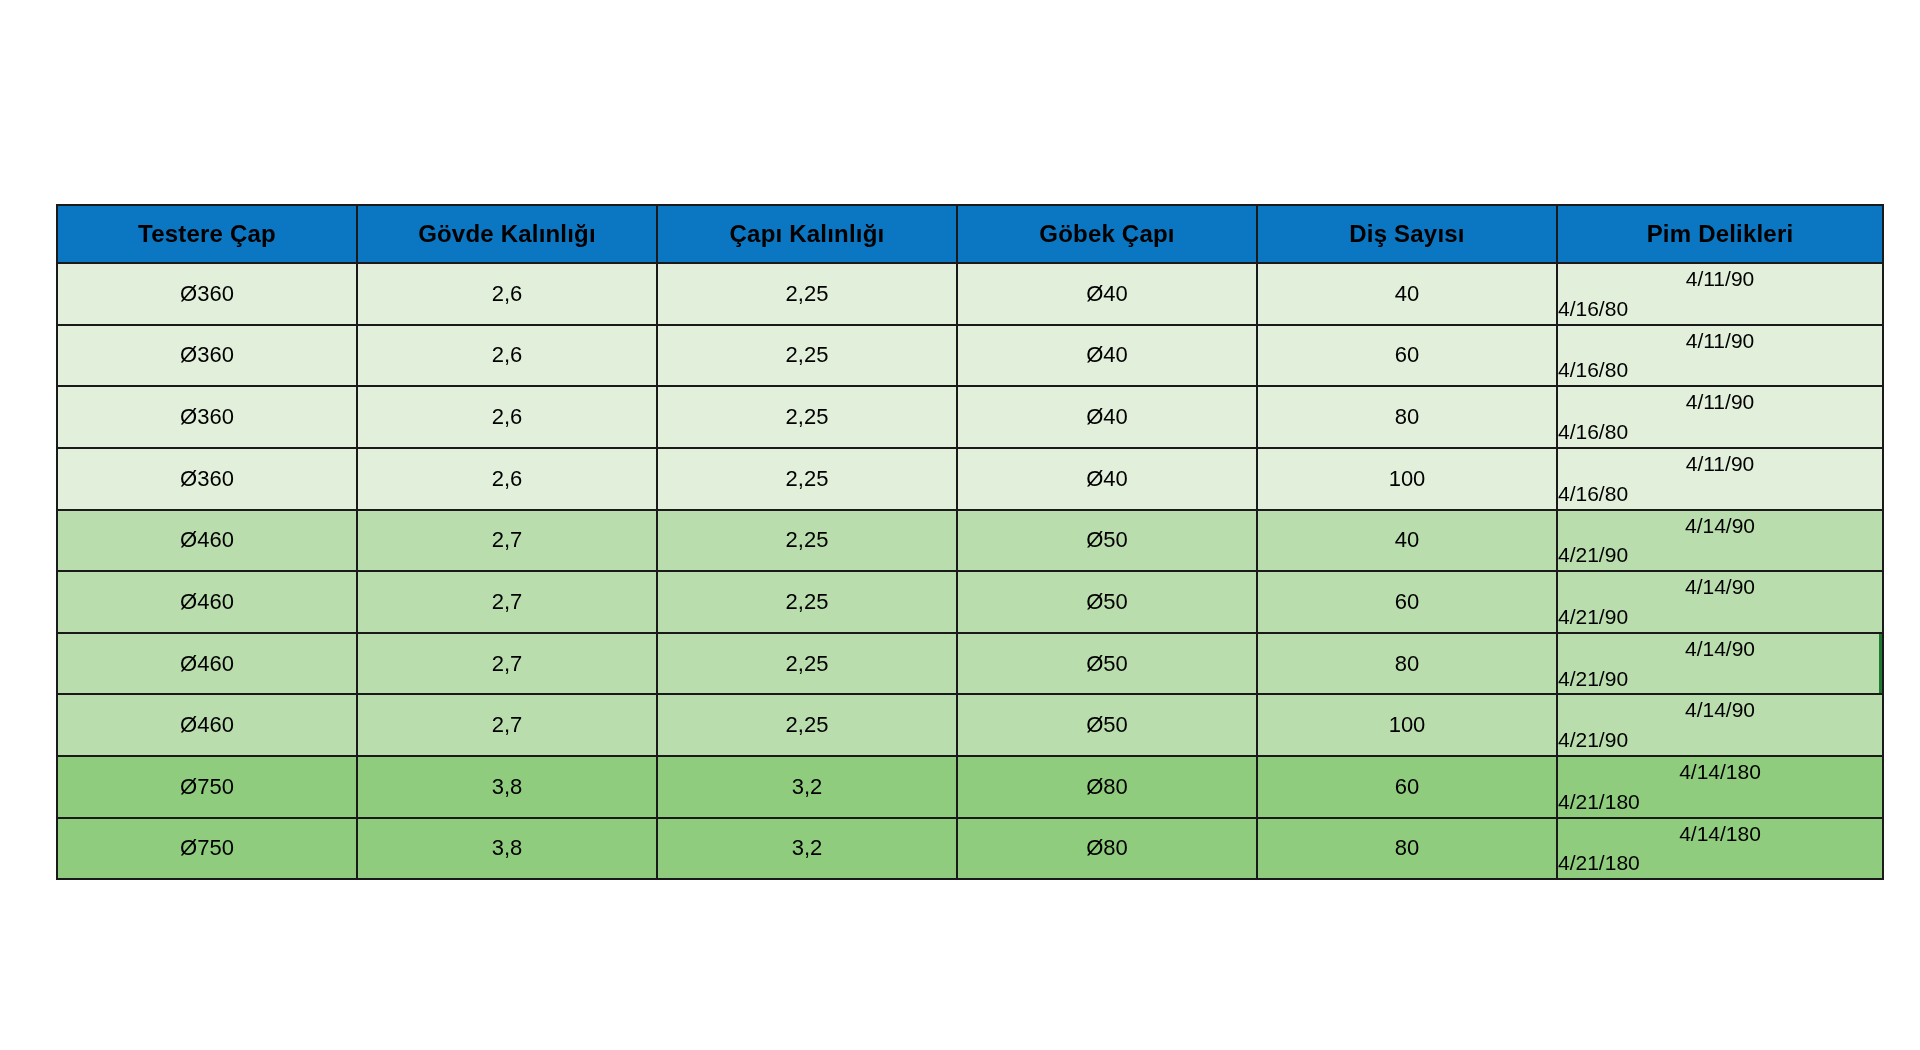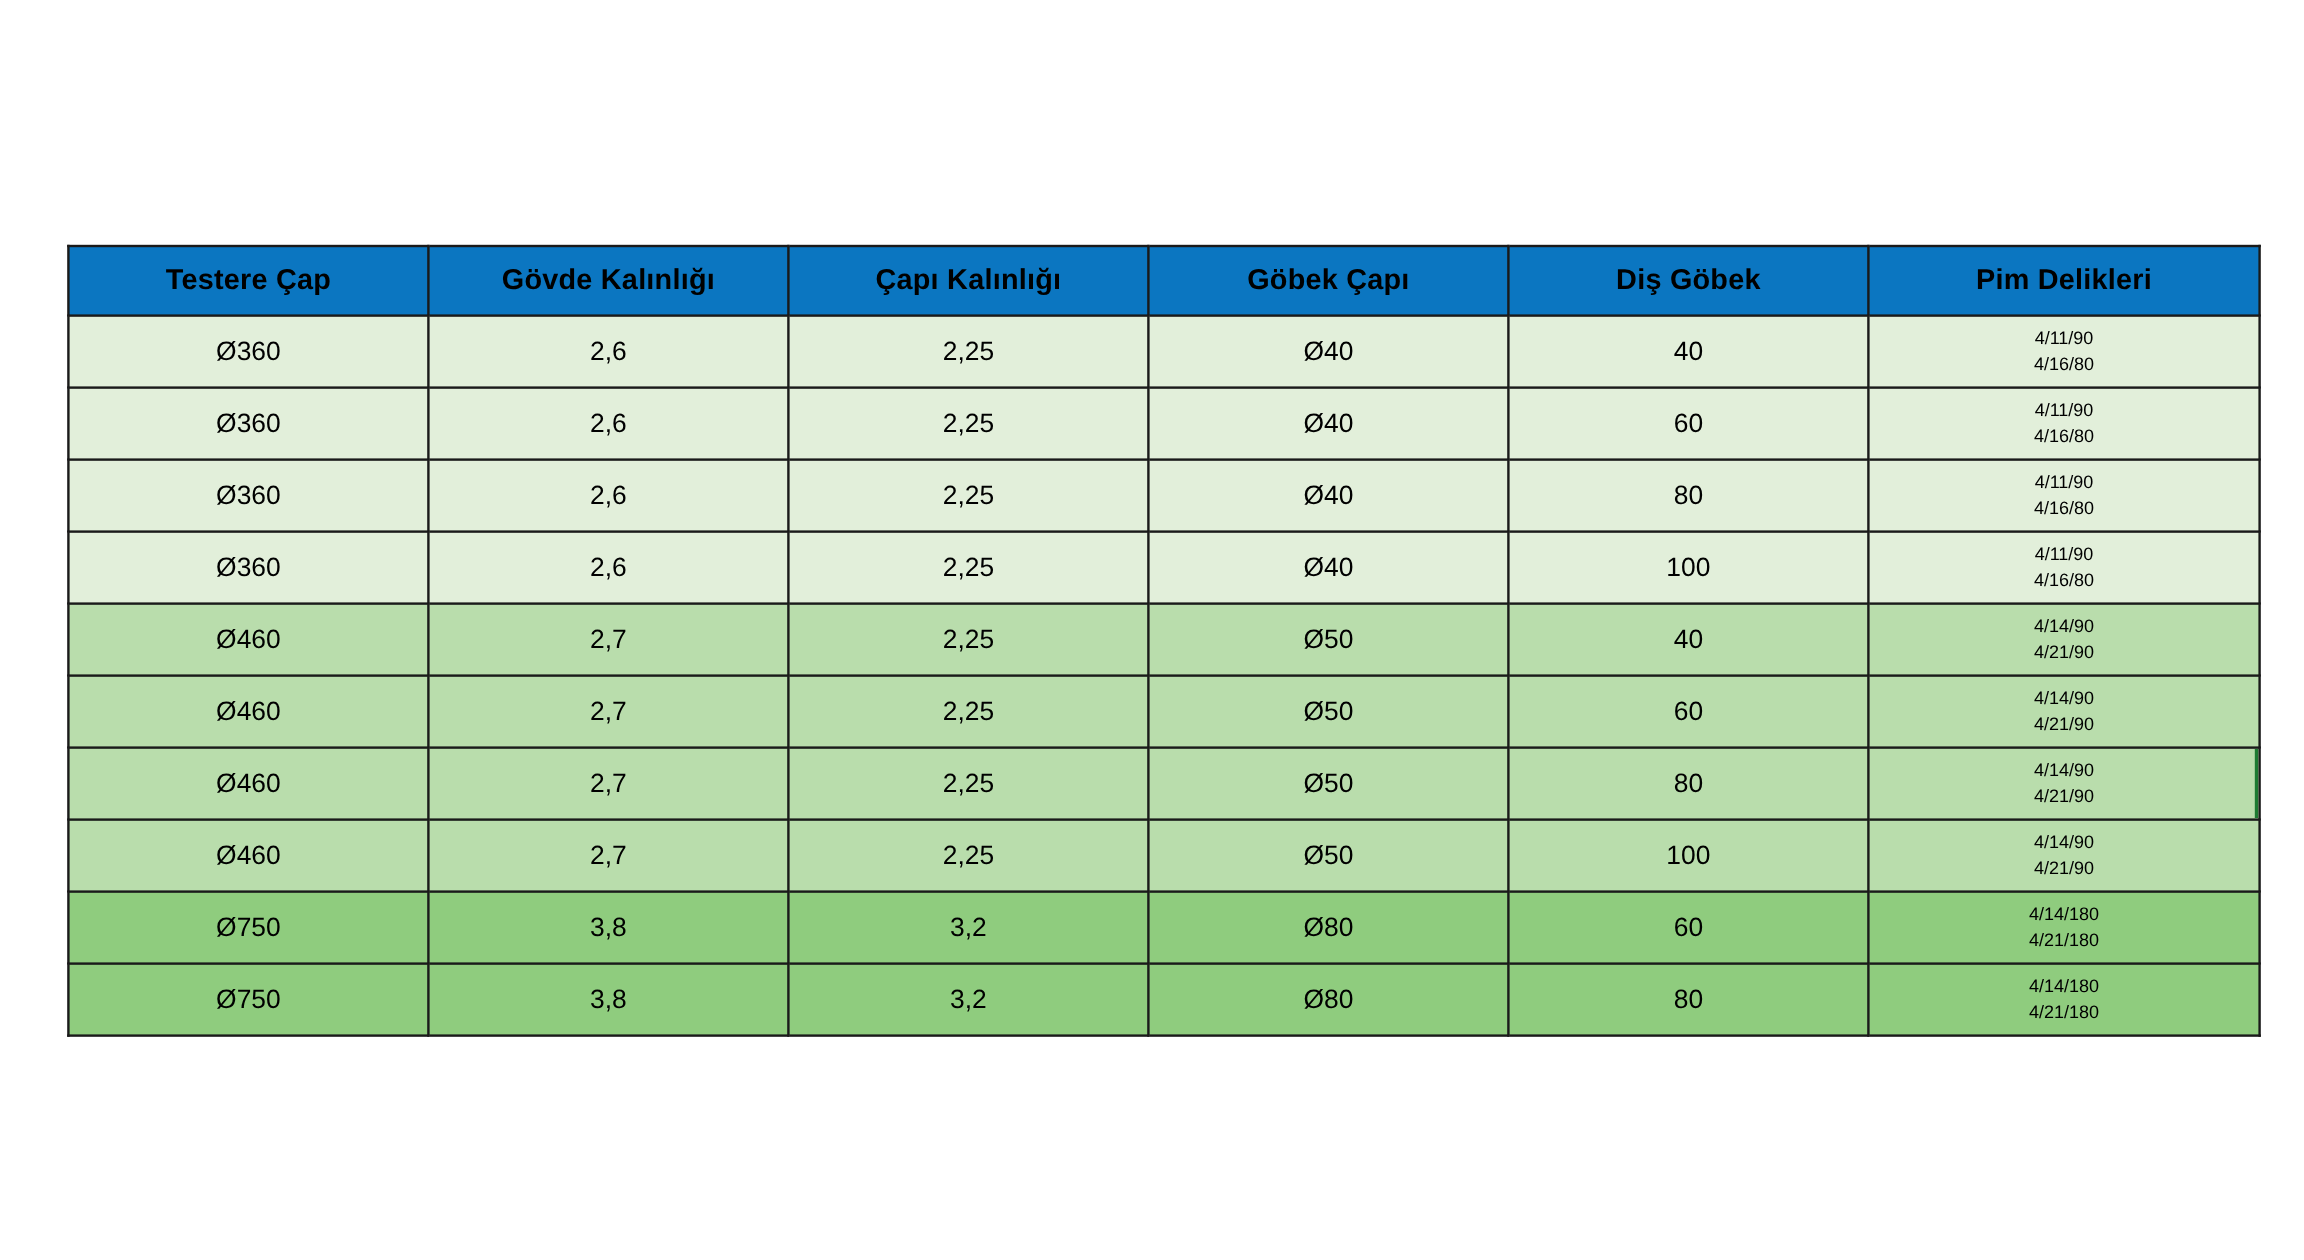--- a/index.html
+++ b/index.html
@@ -63,24 +63,24 @@
   tbody tr.band-a td { background: #e2efda; }
   tbody tr.band-b td { background: #b9ddac; }
   tbody tr.band-c td { background: #8fcc7e; }
 
   td.pin-cell {
     padding: 2px 0 4px 0;
     line-height: 1.42;
   }
   td.pin-cell .pin-line {
     display: block;
-    font-size: 15px;
+    font-size: 21px;
   }
   td.pin-cell .pin-line.l1 { text-align: center; }
-  td.pin-cell .pin-line.l2 { text-align: center; }
+  td.pin-cell .pin-line.l2 { text-align: left; }
 
   tr.row-highlight td:last-child {
     box-shadow: inset -3px 0 0 0 #1e7a32;
   }
 </style>
 </head>
 <body>
 
 <div id="spec-table-wrap">
   <table class="spec-table">
@@ -91,21 +91,21 @@
       <col class="c3">
         <col class="c4">
         <col class="c5">
     </colgroup>
     <thead>
       <tr>
         <th>Testere Çap</th>
         <th>Gövde Kalınlığı</th>
         <th>Çapı Kalınlığı</th>
         <th>Göbek Çapı</th>
-        <th>Diş Göbek</th>
+        <th>Diş Sayısı</th>
         <th>Pim Delikleri</th>
       </tr>
     </thead>
     <tbody id="spec-table-body">
         <tr class="band-a">
           <td>Ø360</td>
           <td>2,6</td>
           <td>2,25</td>
           <td>Ø40</td>
           <td>40</td>

